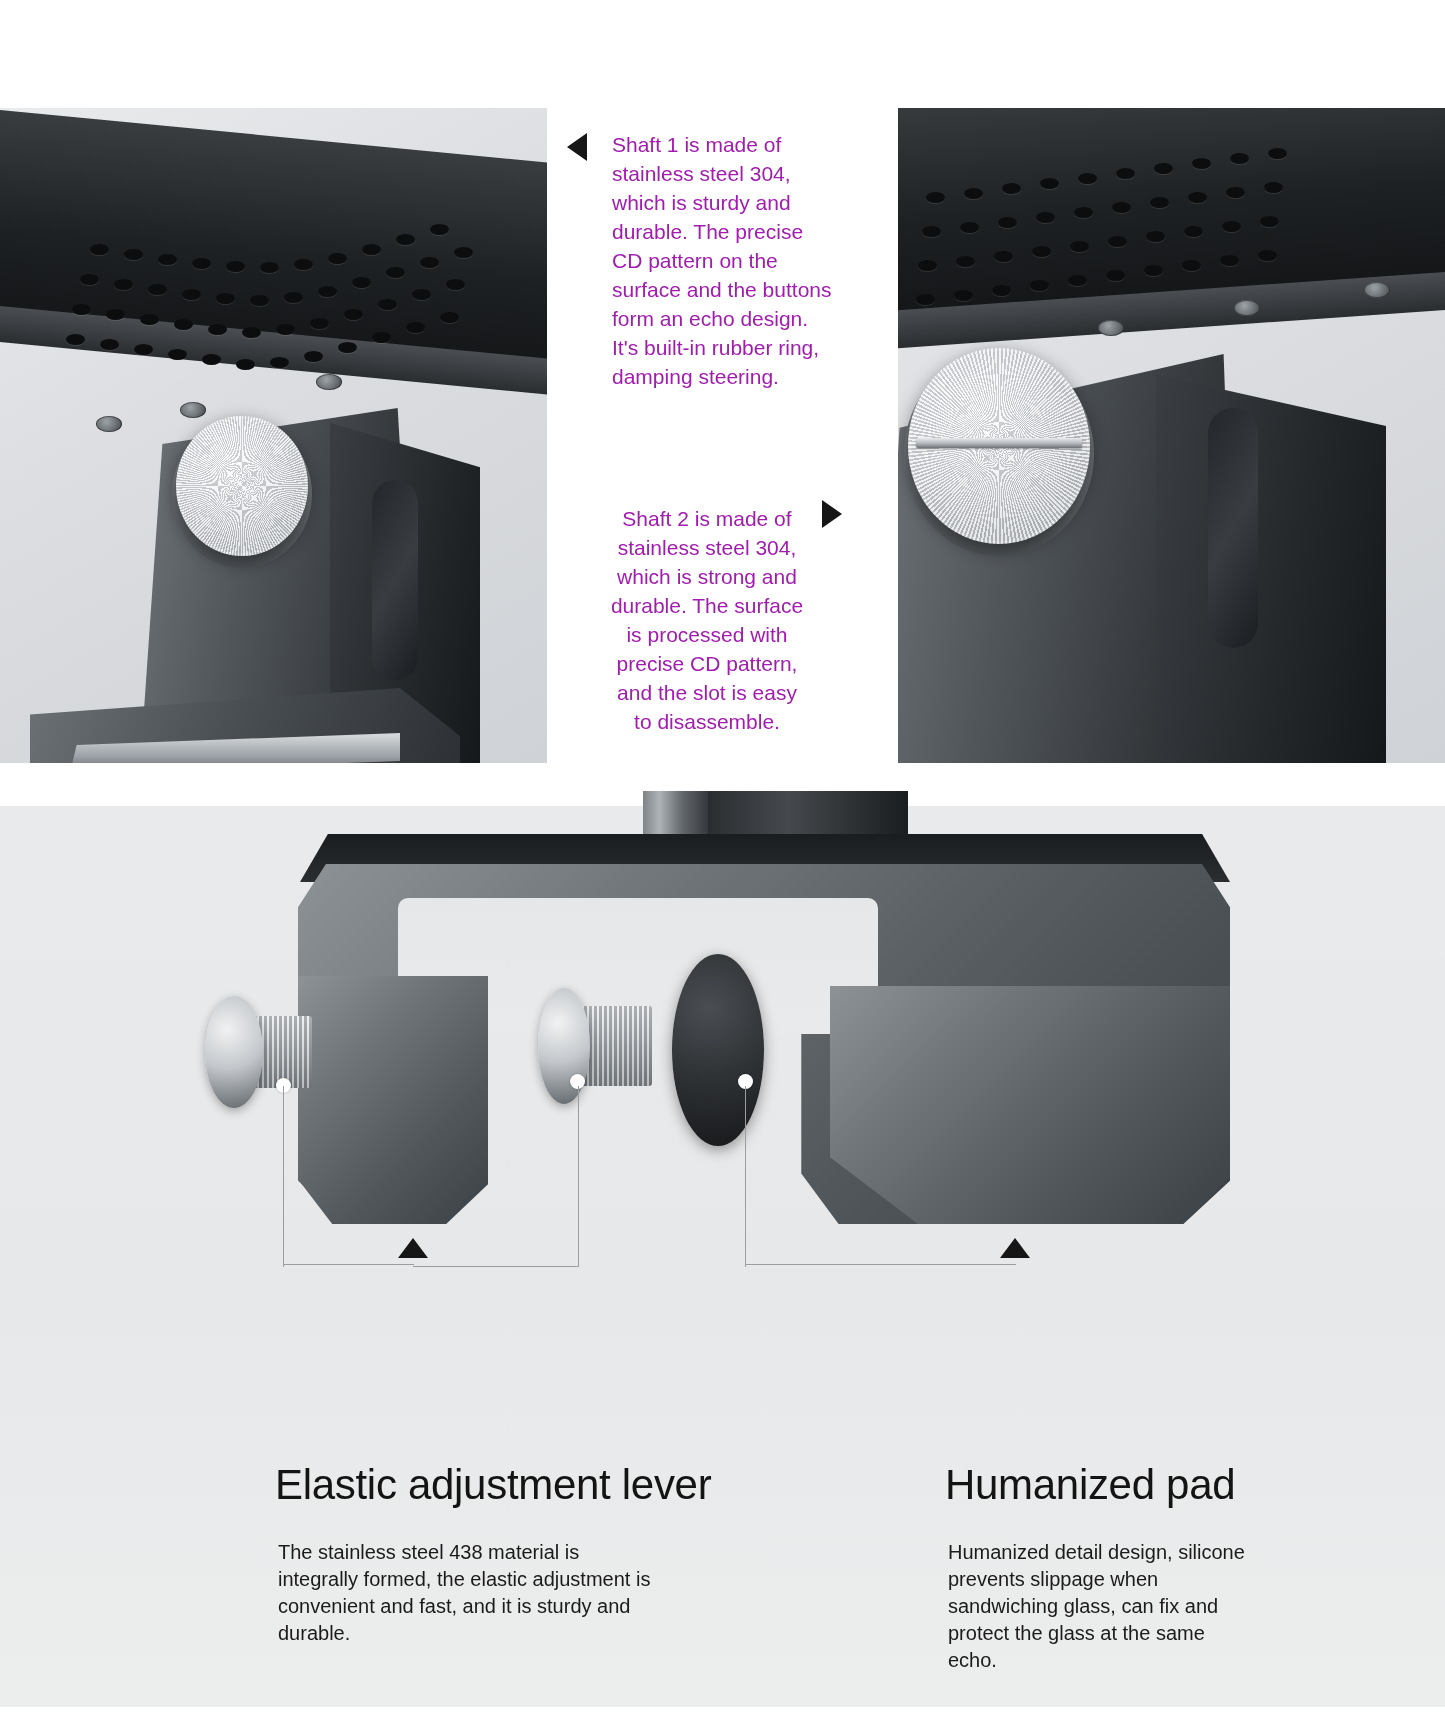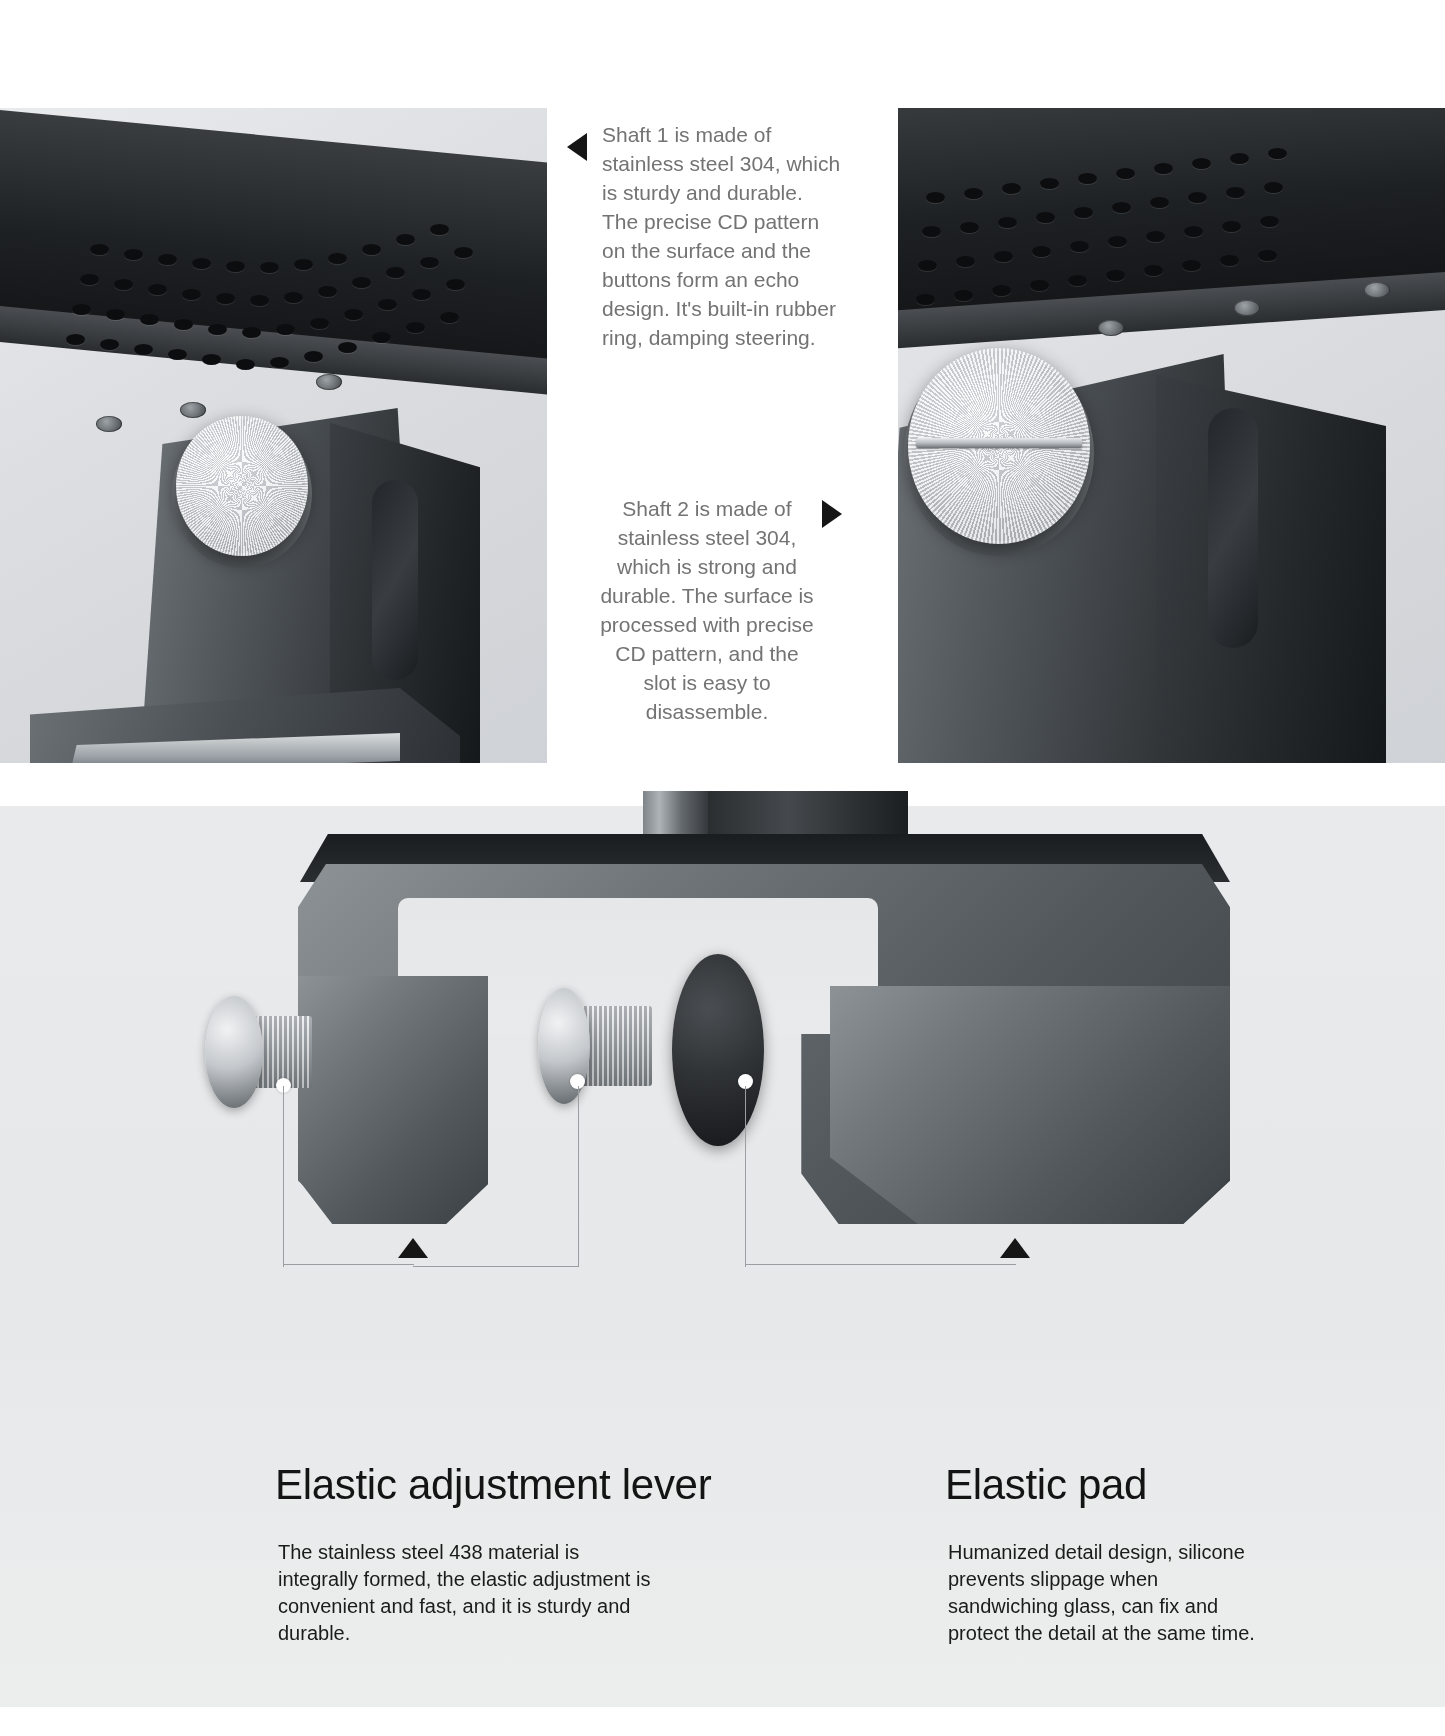--- a/index.html
+++ b/index.html
@@ -112,24 +112,24 @@
   .bracket-inner {
     position: absolute;
     background: linear-gradient(180deg, #d9dcde 0%, #9aa0a5 60%, #63686d 100%);
   }
 
   
   .callout {
     position: absolute;
   }
   .callout p {
-    margin: 2px;
+    margin: 12px;
     font-size: 21px;
     line-height: 29px;
-    color: #737373;
+    color: #a21caf;
   }
   .callout-1 {
     left: 600px;
     top: 118px;
     width: 245px;
   }
   .callout-2 {
     left: 596px;
     top: 492px;
     width: 222px;
@@ -442,17 +442,17 @@
 
     <div class="tri-up" style="left:398px; top:432px;"></div>
     <div class="tri-up" style="left:1000px; top:432px;"></div>
   </div>
 
   <div class="feature-title" style="left:275px; top:655px; width:540px;">Elastic adjustment lever</div>
   <div class="feature-body" style="left:278px; top:733px; width:380px;">
     <p>The stainless steel 438 material is integrally formed, the elastic adjustment is convenient and fast, and it is sturdy and durable.</p>
   </div>
 
-  <div class="feature-title" style="left:945px; top:655px; width:420px;">Elastic pad</div>
+  <div class="feature-title" style="left:945px; top:655px; width:420px;">Humanized pad</div>
   <div class="feature-body" style="left:948px; top:733px; width:310px;">
-    <p>Humanized detail design, silicone prevents slippage when sandwiching glass, can fix and protect the detail at the same time.</p>
+    <p>Humanized detail design, silicone prevents slippage when sandwiching glass, can fix and protect the glass at the same echo.</p>
   </div>
 </div>
 
 </body></html>

